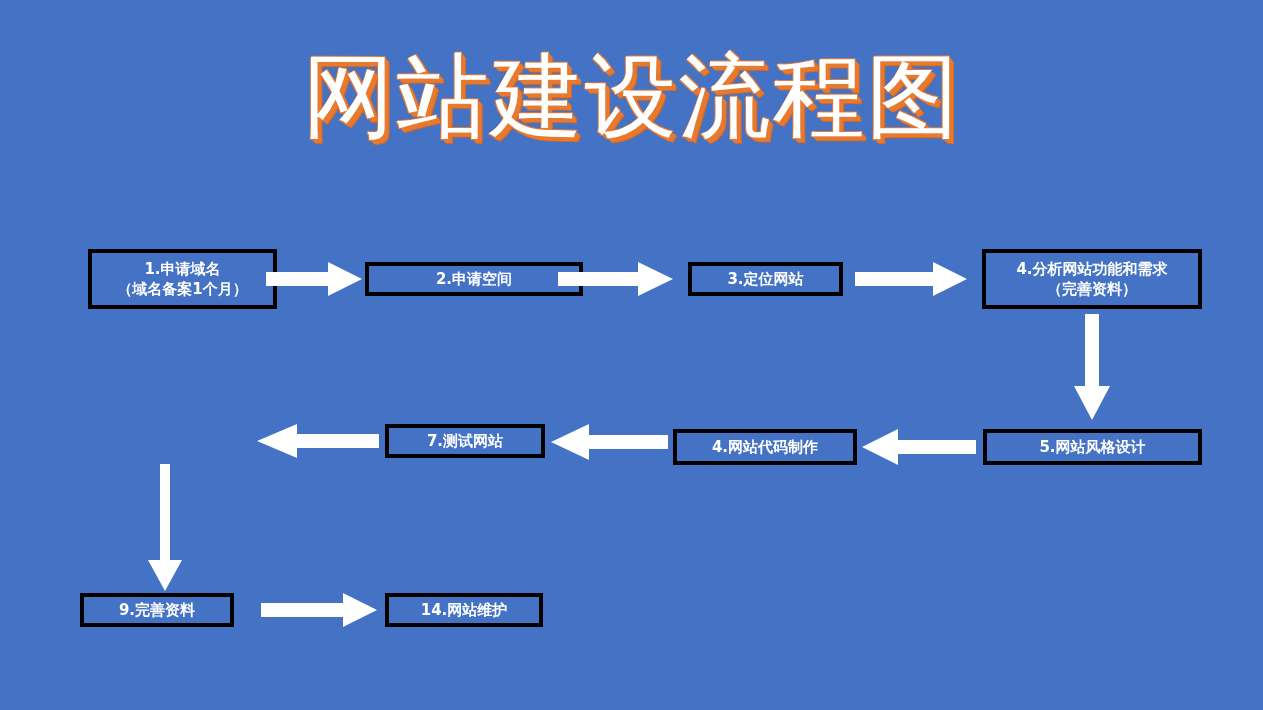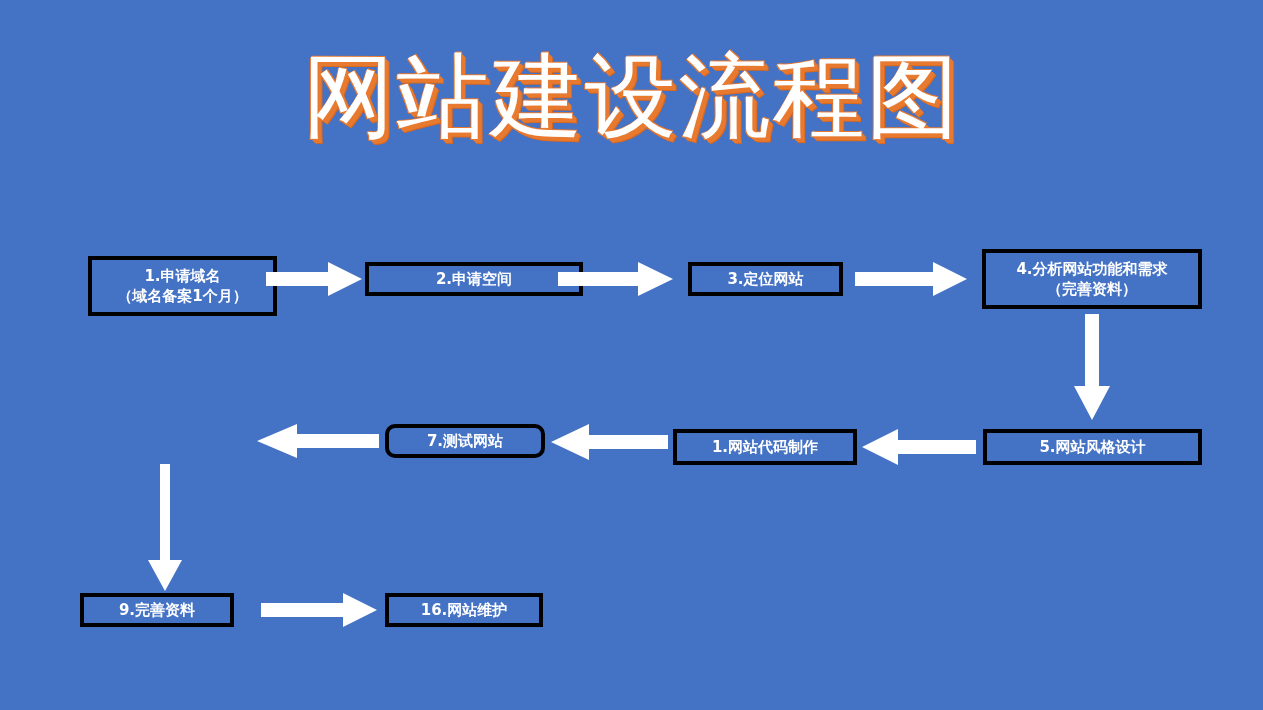--- a/index.html
+++ b/index.html
@@ -57,27 +57,27 @@
     justify-content: center;
     text-align: center;
     font-size: 15px;
     line-height: 20px;
     letter-spacing: 0px;
     padding: 0 4px;
   }
   .node .ln { display: block; white-space: nowrap; }
 
   
-  #node-1  { left: 88px;  top: 256px; width: 189px; height: 60px; align-items: center; }
+  #node-1  { left: 88px;  top: 249px; width: 189px; height: 60px; align-items: center; }
   #node-2  { left: 365px; top: 262px; width: 218px; height: 34px; }
   #node-3  { left: 688px; top: 262px; width: 155px; height: 34px; }
   #node-4  { left: 982px; top: 249px; width: 220px; height: 60px; }
   #node-5  { left: 983px; top: 429px; width: 219px; height: 36px; text-align: right; }
   #node-6  { left: 673px; top: 429px; width: 184px; height: 36px; }
-  #node-7  { left: 385px; top: 424px; width: 160px; height: 34px; border-radius: 10px; }
+  #node-7  { left: 385px; top: 424px; width: 160px; height: 34px; }
   #node-8  { left: 78px;  top: 424px; width: 172px; height: 34px; }
   #node-9  { left: 80px;  top: 593px; width: 154px; height: 34px; }
   #node-10 { left: 385px; top: 593px; width: 158px; height: 34px; }
 
   
   .arrow { position: absolute; }
   .arrow svg { display: block; }
 
   #arrow-1-2   { left: 266px; top: 262px; }
   #arrow-2-3   { left: 558px; top: 262px; }
@@ -142,21 +142,21 @@
     <span class="ln">5.网站风格设计</span>
   </div>
 
   <div class="arrow" id="arrow-5-6">
     <svg width="114" height="36" viewBox="0 0 114 36">
         <polygon points="114,11 36,11 36,0 0,18 36,36 36,25 114,25" fill="#FFFFFF"></polygon>
       </svg>
   </div>
 
   <div class="node" id="node-6">
-    <span class="ln">1.网站代码制作</span>
+    <span class="ln">4.网站代码制作</span>
   </div>
 
   <div class="arrow" id="arrow-6-7">
     <svg width="117" height="36" viewBox="0 0 117 36">
         <polygon points="117,11 38,11 38,0 0,18 38,36 38,25 117,25" fill="#FFFFFF"></polygon>
       </svg>
   </div>
 
   <div class="node" id="node-7">
     <span class="ln">7.测试网站</span>
@@ -179,16 +179,16 @@
     <span class="ln">9.完善资料</span>
   </div>
 
   <div class="arrow" id="arrow-9-10">
     <svg width="116" height="34" viewBox="0 0 116 34">
         <polygon points="0,10 82,10 82,0 116,17 82,34 82,24 0,24" fill="#FFFFFF"></polygon>
       </svg>
   </div>
 
   <div class="node" id="node-10">
-    <span class="ln">16.网站维护</span>
+    <span class="ln">14.网站维护</span>
   </div>
 
 </div>
 
 </body></html>

